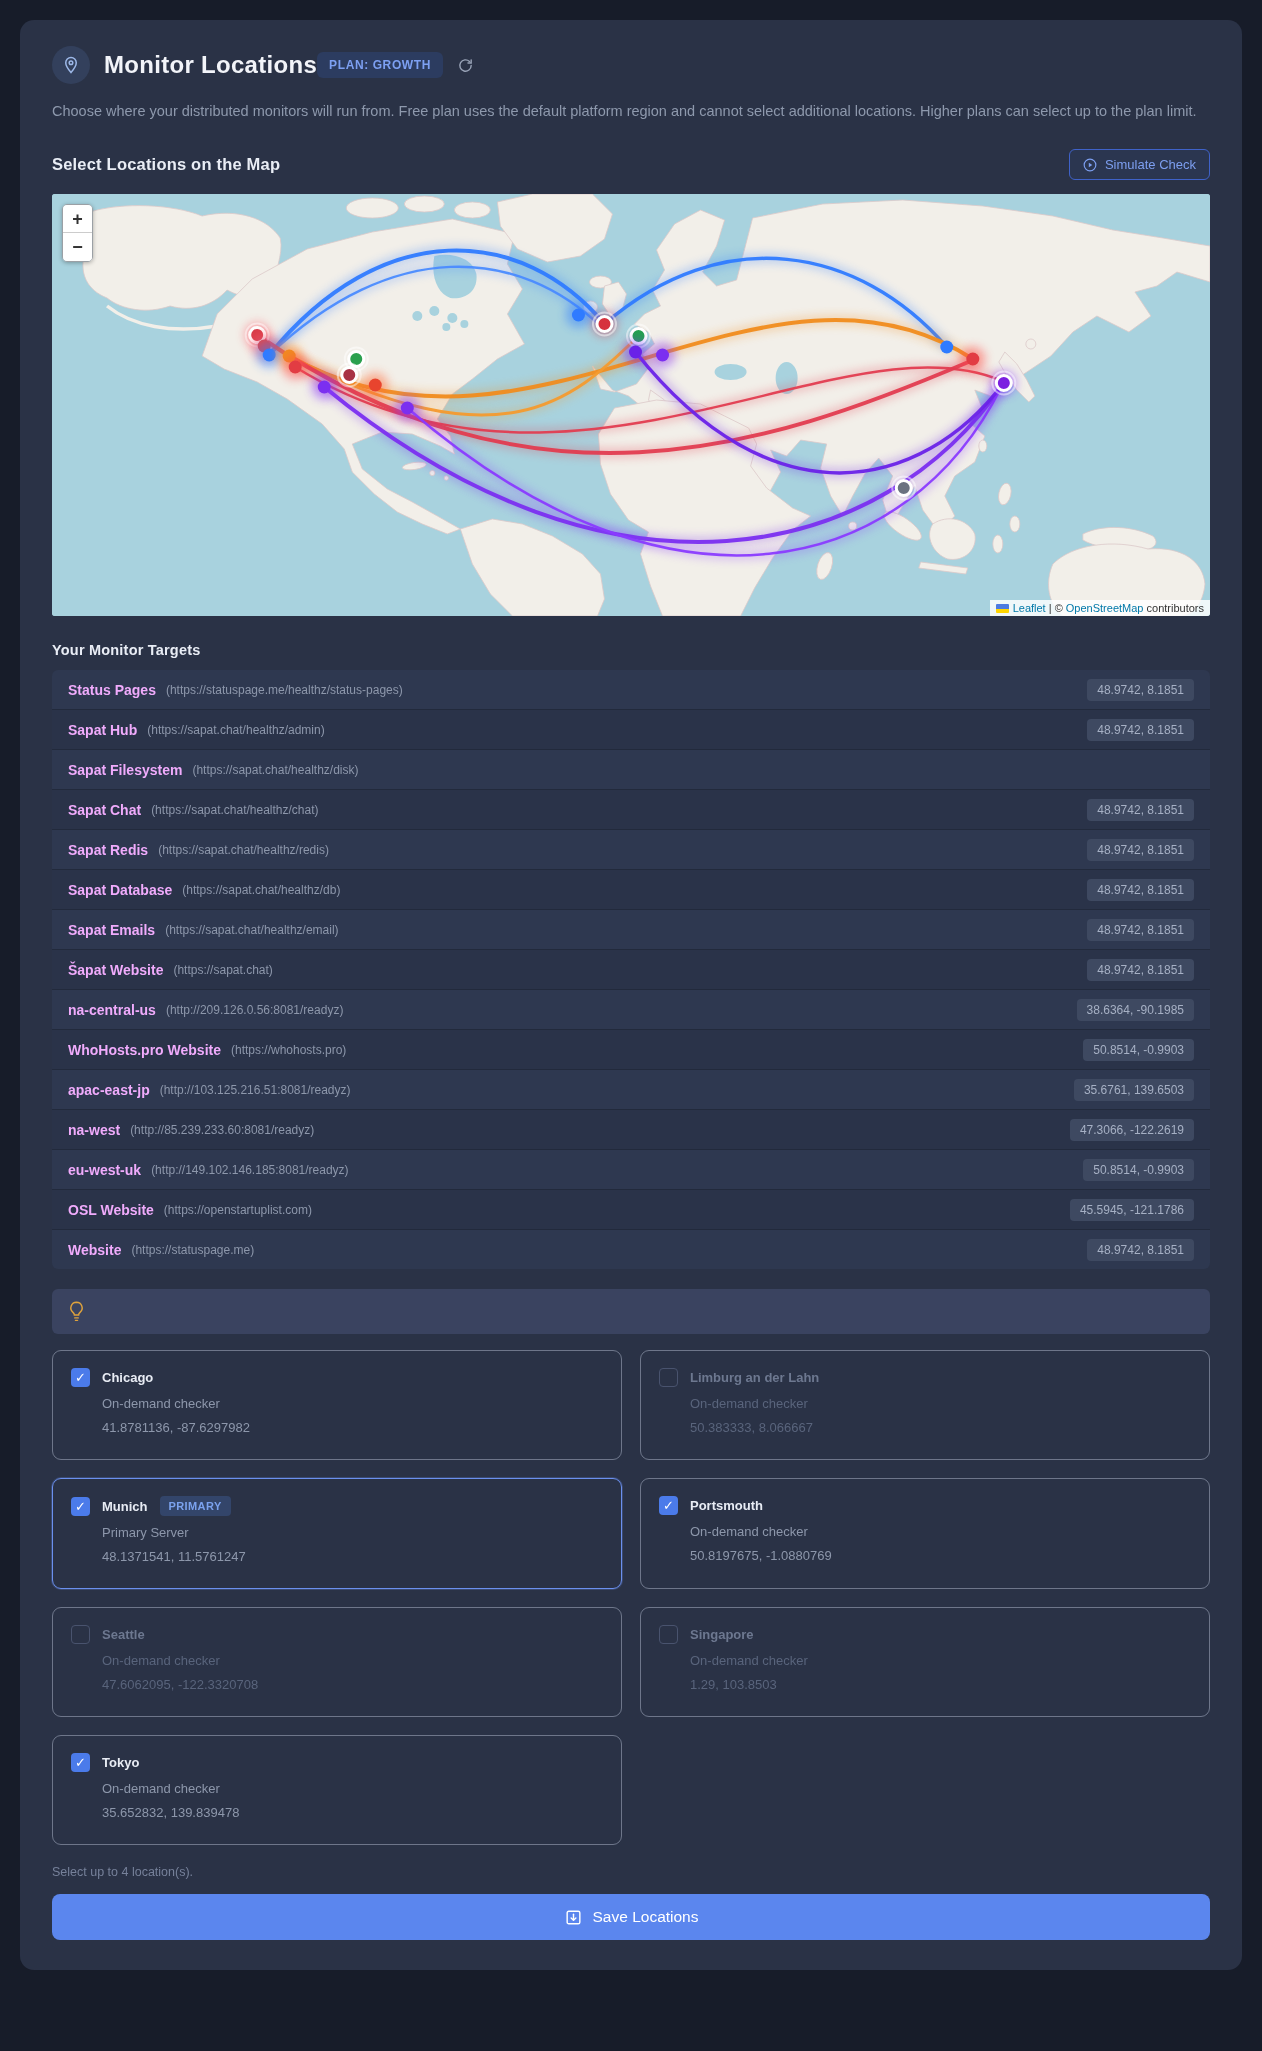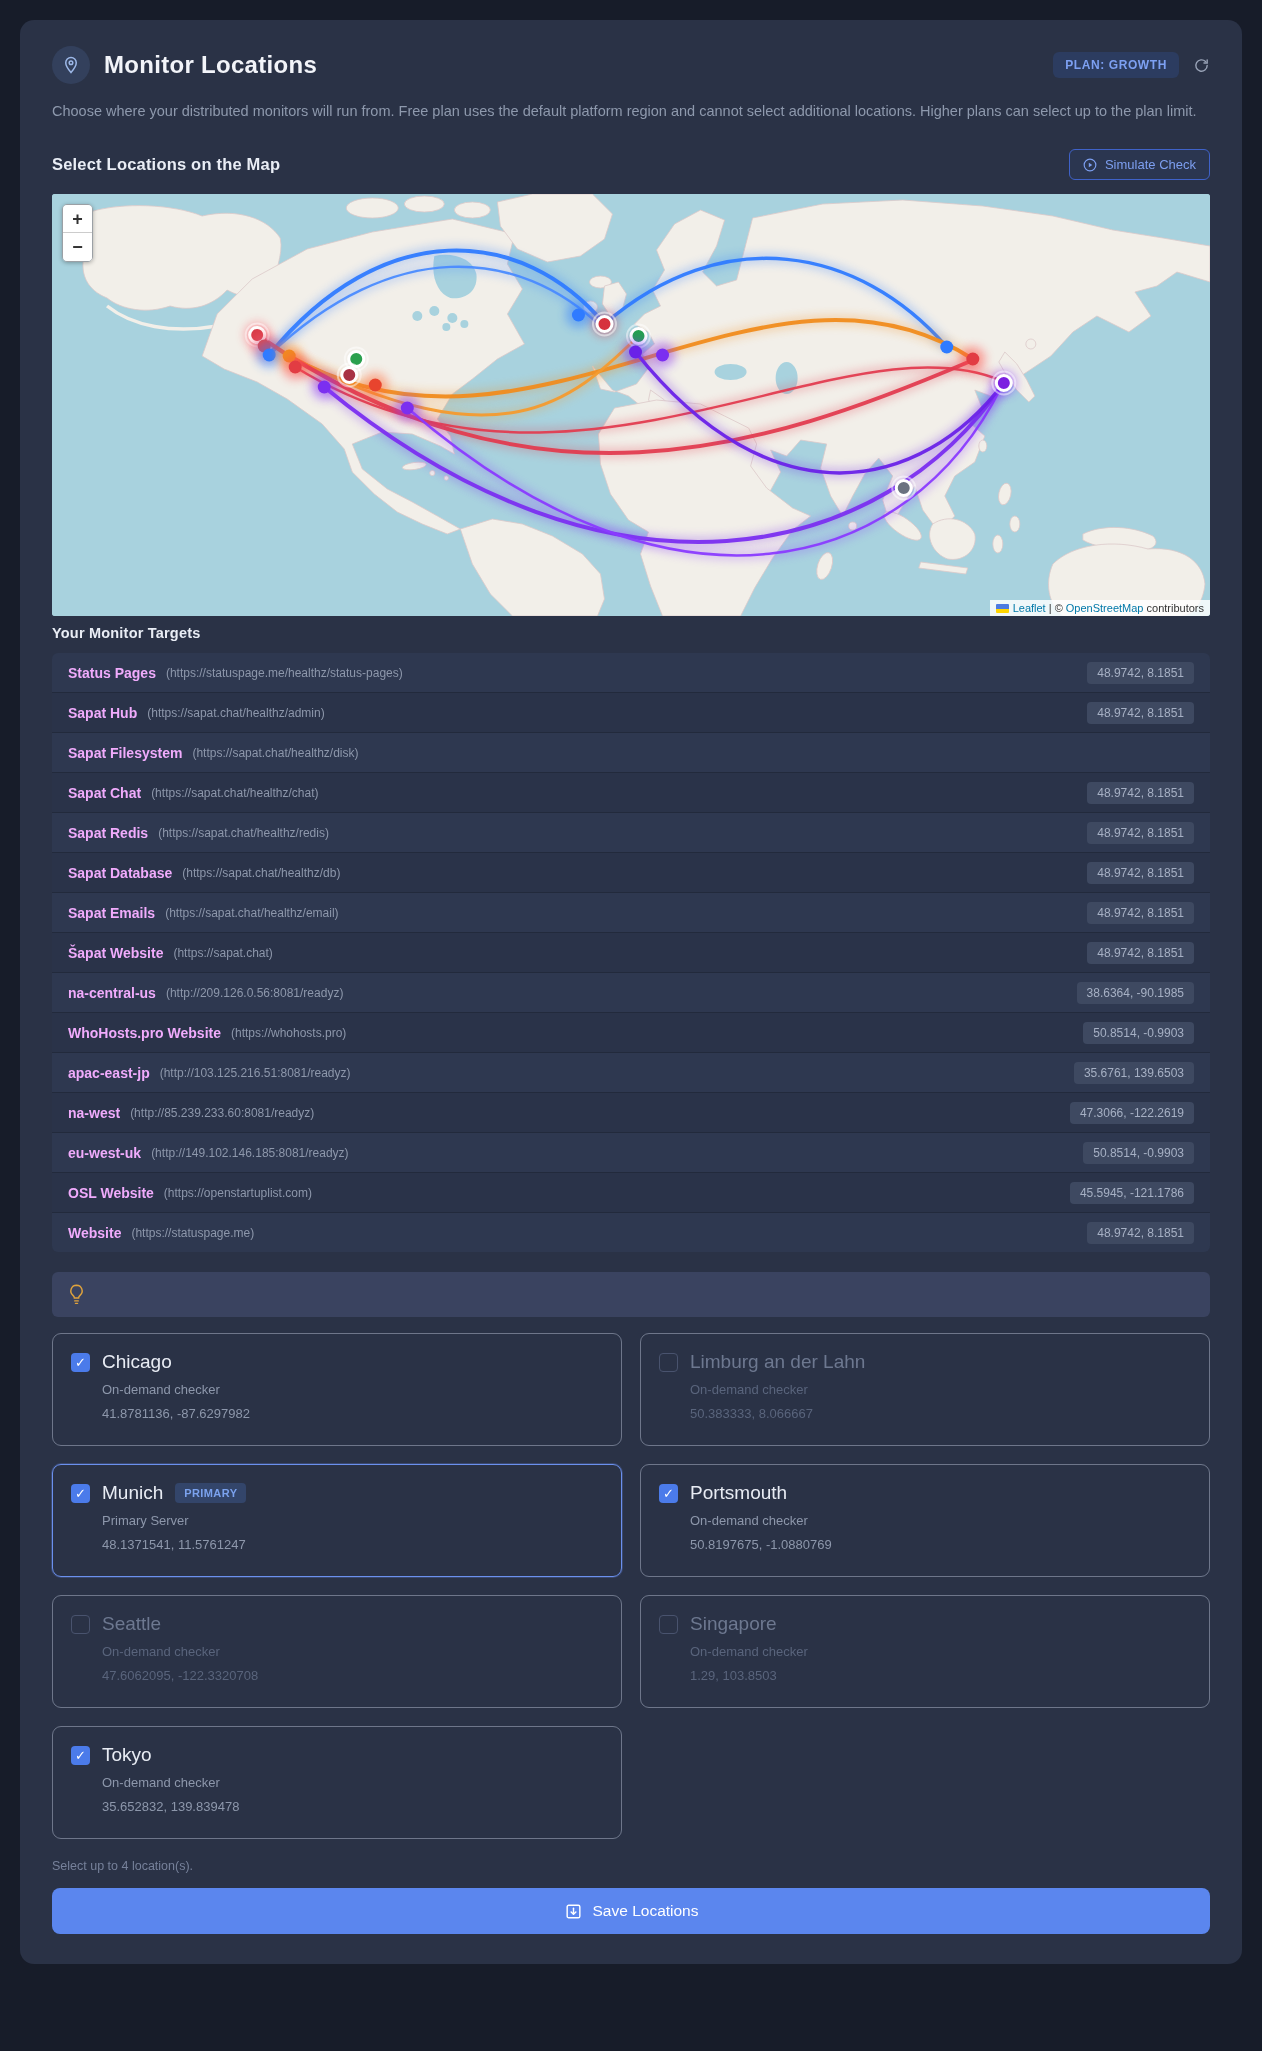--- a/index.html
+++ b/index.html
@@ -1,20 +1,20 @@
 <!DOCTYPE html>
 <html><head>
 <meta charset="utf-8">
 <style>
   html,body{margin:0;padding:0;background:#171c29;font-family:"Liberation Sans","DejaVu Sans",sans-serif;}
   body{width:1262px;}
   .page{padding:20px;}
   .panel{background:#2a3246;border-radius:14px;padding:26px 32px 30px;}
 
-  .header{display:flex;justify-content:space-between;align-items:center;}
+  .header{display:flex;align-items:center;}
   .header-left{display:flex;align-items:center;gap:14px;}
   .pin-badge{width:38px;height:38px;border-radius:50%;background:#33405c;display:flex;align-items:center;justify-content:center;flex:0 0 auto;}
   h1{font-size:24px;color:#f2f4f9;margin:0;font-weight:bold;letter-spacing:.3px;}
   .header-right{display:flex;align-items:center;gap:14px;}
   .plan-badge{background:#2c3c60;color:#7da0f2;font-size:12px;font-weight:bold;padding:6px 12px;border-radius:6px;letter-spacing:.6px;}
   .refresh{color:#98a2b6;display:flex;align-items:center;cursor:pointer;}
 
   .desc{color:#8e99ad;font-size:14.5px;line-height:1.6;margin:16px 0 0;}
 
   .section-row{display:flex;justify-content:space-between;align-items:center;margin-top:26px;}
@@ -25,21 +25,21 @@
   .map{position:relative;margin-top:14px;height:422px;border-radius:3px;overflow:hidden;background:#a8d2de;}
   .map svg.layer{position:absolute;left:0;top:0;width:100%;height:100%;}
   .zoom-ctl{position:absolute;top:10px;left:10px;width:29px;border:1px solid #9ba0a5;border-radius:5px;overflow:hidden;box-shadow:0 1px 4px rgba(0,0,0,.3);z-index:5;}
   .zoom-ctl button{display:block;width:29px;height:28px;background:#fff;border:none;font-size:18px;font-weight:bold;color:#333;padding:0;cursor:pointer;font-family:inherit;line-height:1;}
   .zoom-ctl button:first-child{border-bottom:1px solid #ccc;}
   .attribution{position:absolute;right:0;bottom:0;background:rgba(255,255,255,.82);font-size:11px;color:#333;padding:2px 6px;display:flex;align-items:center;z-index:5;}
   .attribution span{white-space:pre;}
   .attribution a{color:#0078a8;text-decoration:none;white-space:pre;cursor:pointer;}
   .ua-flag{display:inline-block;width:13px;height:9px;background:linear-gradient(#4c7be1 50%,#ffd500 50%);border-radius:1px;margin-right:4px;}
 
-  .targets-heading{margin-top:9px;}
+  .targets-heading{margin-top:26px;}
   #targets-list{margin-top:12px;border-radius:6px;overflow:hidden;}
   .target-row{display:flex;align-items:center;height:39px;padding:0 16px;background:#2e3850;}
   .target-row:nth-child(even){background:#2a3349;}
   .target-row + .target-row{border-top:1px solid #222a3c;}
   .t-name{color:#f0abfc;font-size:14px;font-weight:bold;}
   .t-url{color:#8d97ab;font-size:12px;margin-left:10px;}
   .t-coords{margin-left:auto;background:#3e4961;color:#a6b0c4;font-size:12px;padding:4px 10px;border-radius:4px;}
 
   .tip{display:flex;gap:13px;align-items:center;background:#3a4360;border-radius:6px;padding:11px 16px;margin-top:20px;}
   .tip-text{color:#a9b3c7;font-size:12.5px;line-height:1.75;}
@@ -47,21 +47,21 @@
 
   .avail-badge{background:#143c42;color:#31d8c8;font-size:11.5px;font-weight:bold;letter-spacing:.5px;padding:5px 9px;border-radius:3px;}
 
   #regions-grid{display:grid;grid-template-columns:1fr 1fr;gap:18px;margin-top:16px;}
   .card{border:1px solid rgba(165,175,195,.55);border-radius:9px;padding:17px 18px 24px;background:transparent;cursor:pointer;}
   .card.primary{border:1.5px solid #6b90ee;box-shadow:0 0 0 1px rgba(107,144,238,.25);}
   .card-head{display:flex;align-items:center;gap:12px;}
   .cb{width:19px;height:19px;border-radius:4px;display:flex;align-items:center;justify-content:center;font-size:13px;color:#fff;box-sizing:border-box;flex:0 0 auto;}
   .cb.on{background:#4b7bea;}
   .cb.off{border:1.5px solid #49536e;}
-  .card-title{font-size:19px;font-weight:400;color:#e8ecf4;text-align:right;}
+  .card-title{font-size:13px;font-weight:700;color:#e8ecf4;text-align:right;}
   .dimmed .card-title{color:#6d7890;}
   .card-sub,.card-coords{margin-left:31px;color:#8d97ab;font-size:13px;margin-top:9px;}
   .dimmed .card-sub,.dimmed .card-coords{color:#59647c;}
   .primary-chip{background:#33456a;color:#7ba2ee;font-size:11px;font-weight:bold;padding:4px 9px;border-radius:4px;letter-spacing:.4px;}
 
   .select-note{color:#76819a;font-size:12.5px;margin:20px 0 0;}
   .save-btn{margin-top:15px;width:100%;height:46px;background:#5b86ee;border:none;border-radius:8px;color:#fff;font-size:15.5px;display:flex;align-items:center;justify-content:center;gap:10px;font-family:Liberation Sans, sans-serif;cursor:pointer;}
 </style>
 </head>
 <body>

